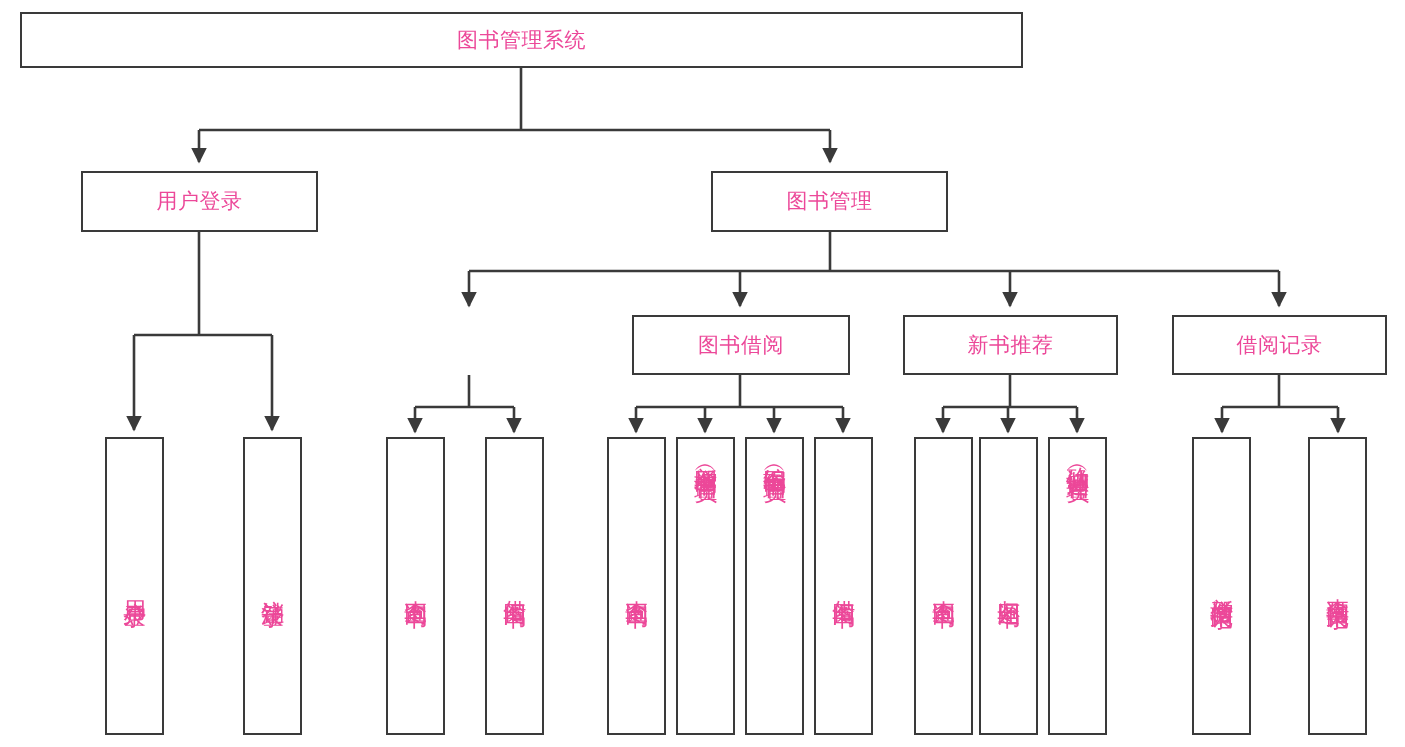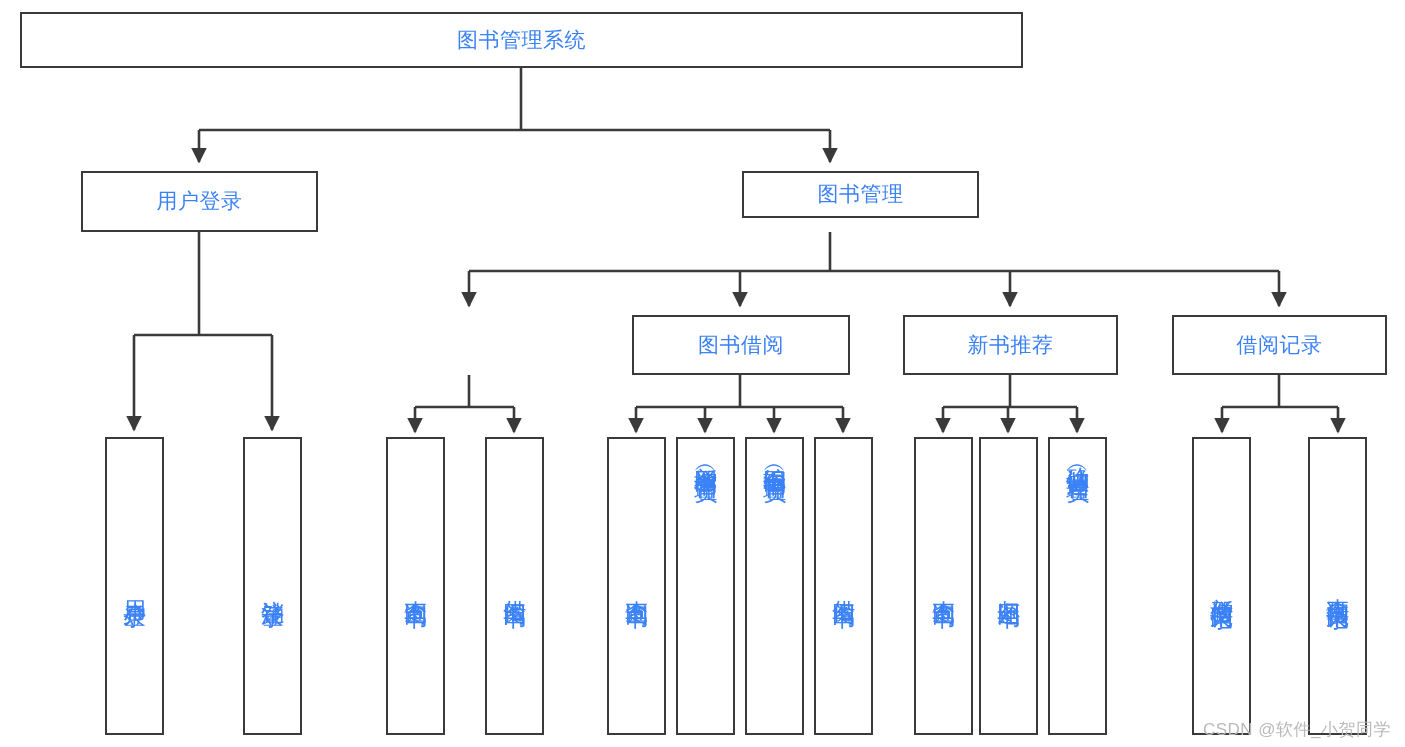--- a/index.html
+++ b/index.html
@@ -27,21 +27,21 @@
   }
   .node {
     position: absolute;
     box-sizing: border-box;
     border: 2.5px solid #3a3a3a;
     background: #ffffff;
     display: flex;
     align-items: center;
     justify-content: center;
     text-align: center;
-    color: #3b82f6;
+    color: #ec4899;
   }
   .node .label {
     display: block;
     line-height: 1.18;
     letter-spacing: 0.5px;
   }
   
   .node.h .label {
     font-size: 21px;
     writing-mode: horizontal-tb;
@@ -132,21 +132,21 @@
     </g>
   </svg>
 
   <div class="node h" style="left:20px; top:12px; width:1003px; height:56px;">
     <span class="label">图书管理系统</span>
   </div>
 
   <div class="node h" style="left:81px; top:171px; width:237px; height:61px;">
     <span class="label">用户登录</span>
   </div>
-  <div class="node h" style="left:742px; top:171px; width:237px; height:47px;">
+  <div class="node h" style="left:711px; top:171px; width:237px; height:61px;">
     <span class="label">图书管理</span>
   </div>
 
   <div class="node h" style="left:632px; top:315px; width:218px; height:60px;">
     <span class="label">图书借阅</span>
   </div>
   <div class="node h" style="left:903px; top:315px; width:215px; height:60px;">
     <span class="label">新书推荐</span>
   </div>
   <div class="node h" style="left:1172px; top:315px; width:215px; height:60px;">
@@ -190,15 +190,14 @@
     <span class="label">确认归还（管理员）</span>
   </div>
 
   <div class="node v mid" style="left:1192px; top:437px; width:59px; height:298px;">
     <span class="label">新增借阅记录</span>
   </div>
   <div class="node v mid" style="left:1308px; top:437px; width:59px; height:298px;">
     <span class="label">查询借阅记录</span>
   </div>
 
-  <div id="watermark">CSDN @软件_小贺同学</div>
 
 </div>
 
 </body></html>

